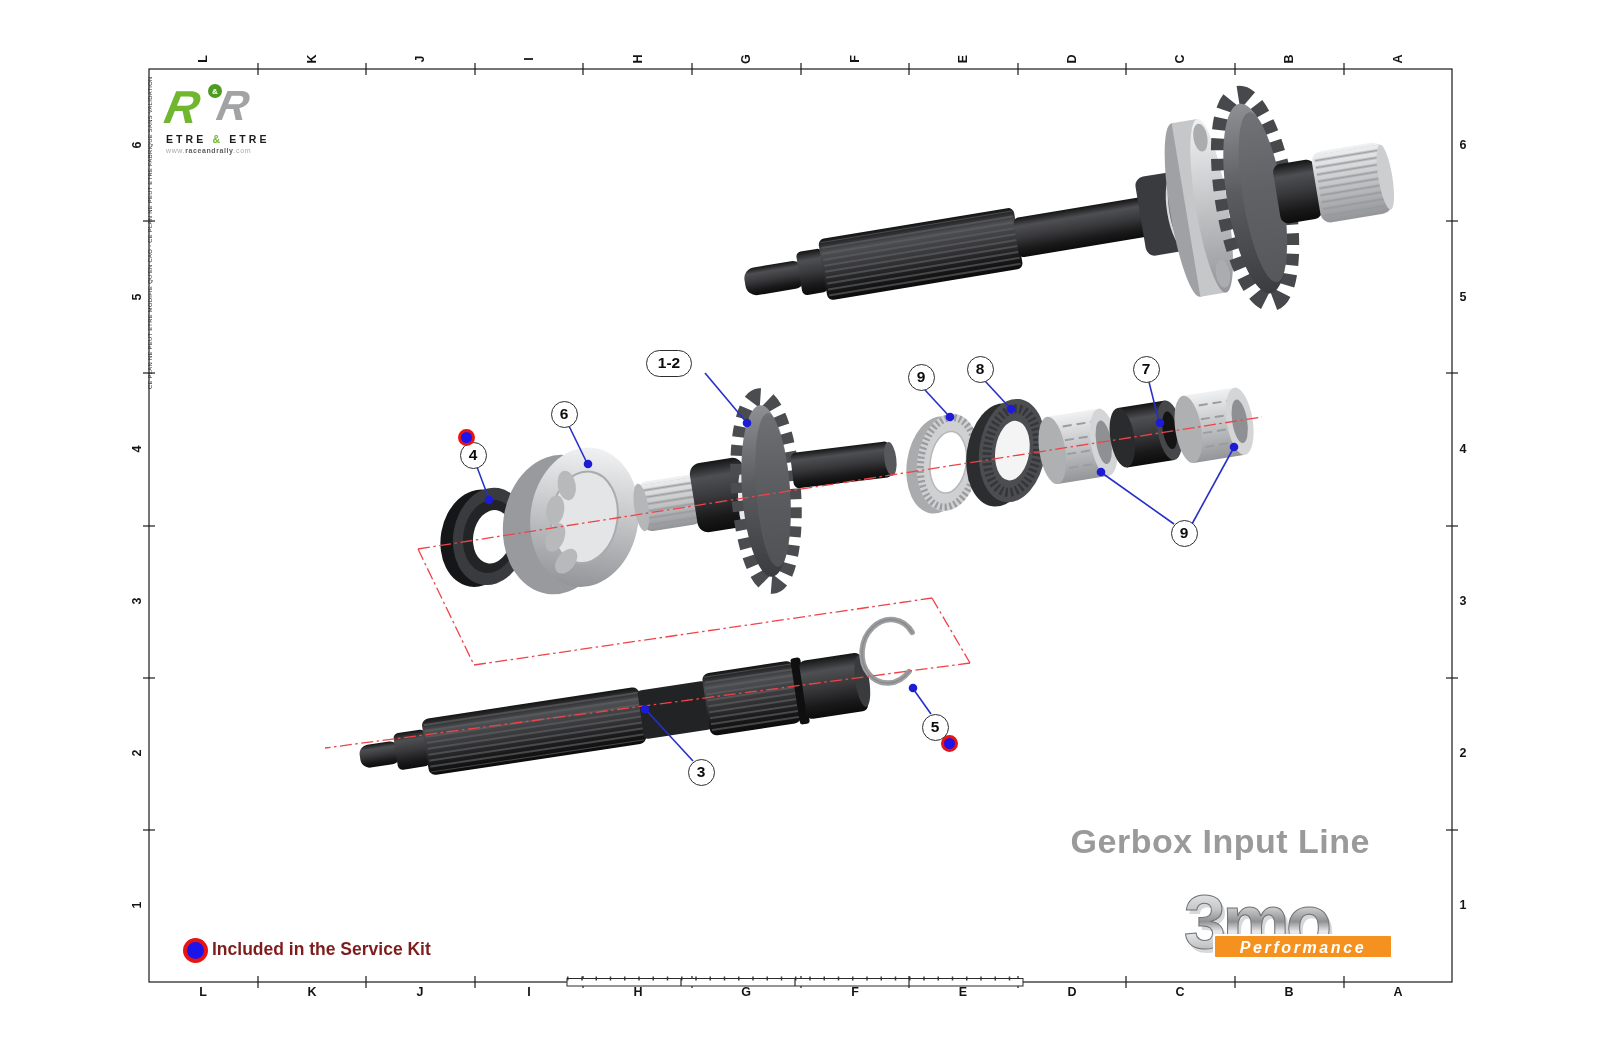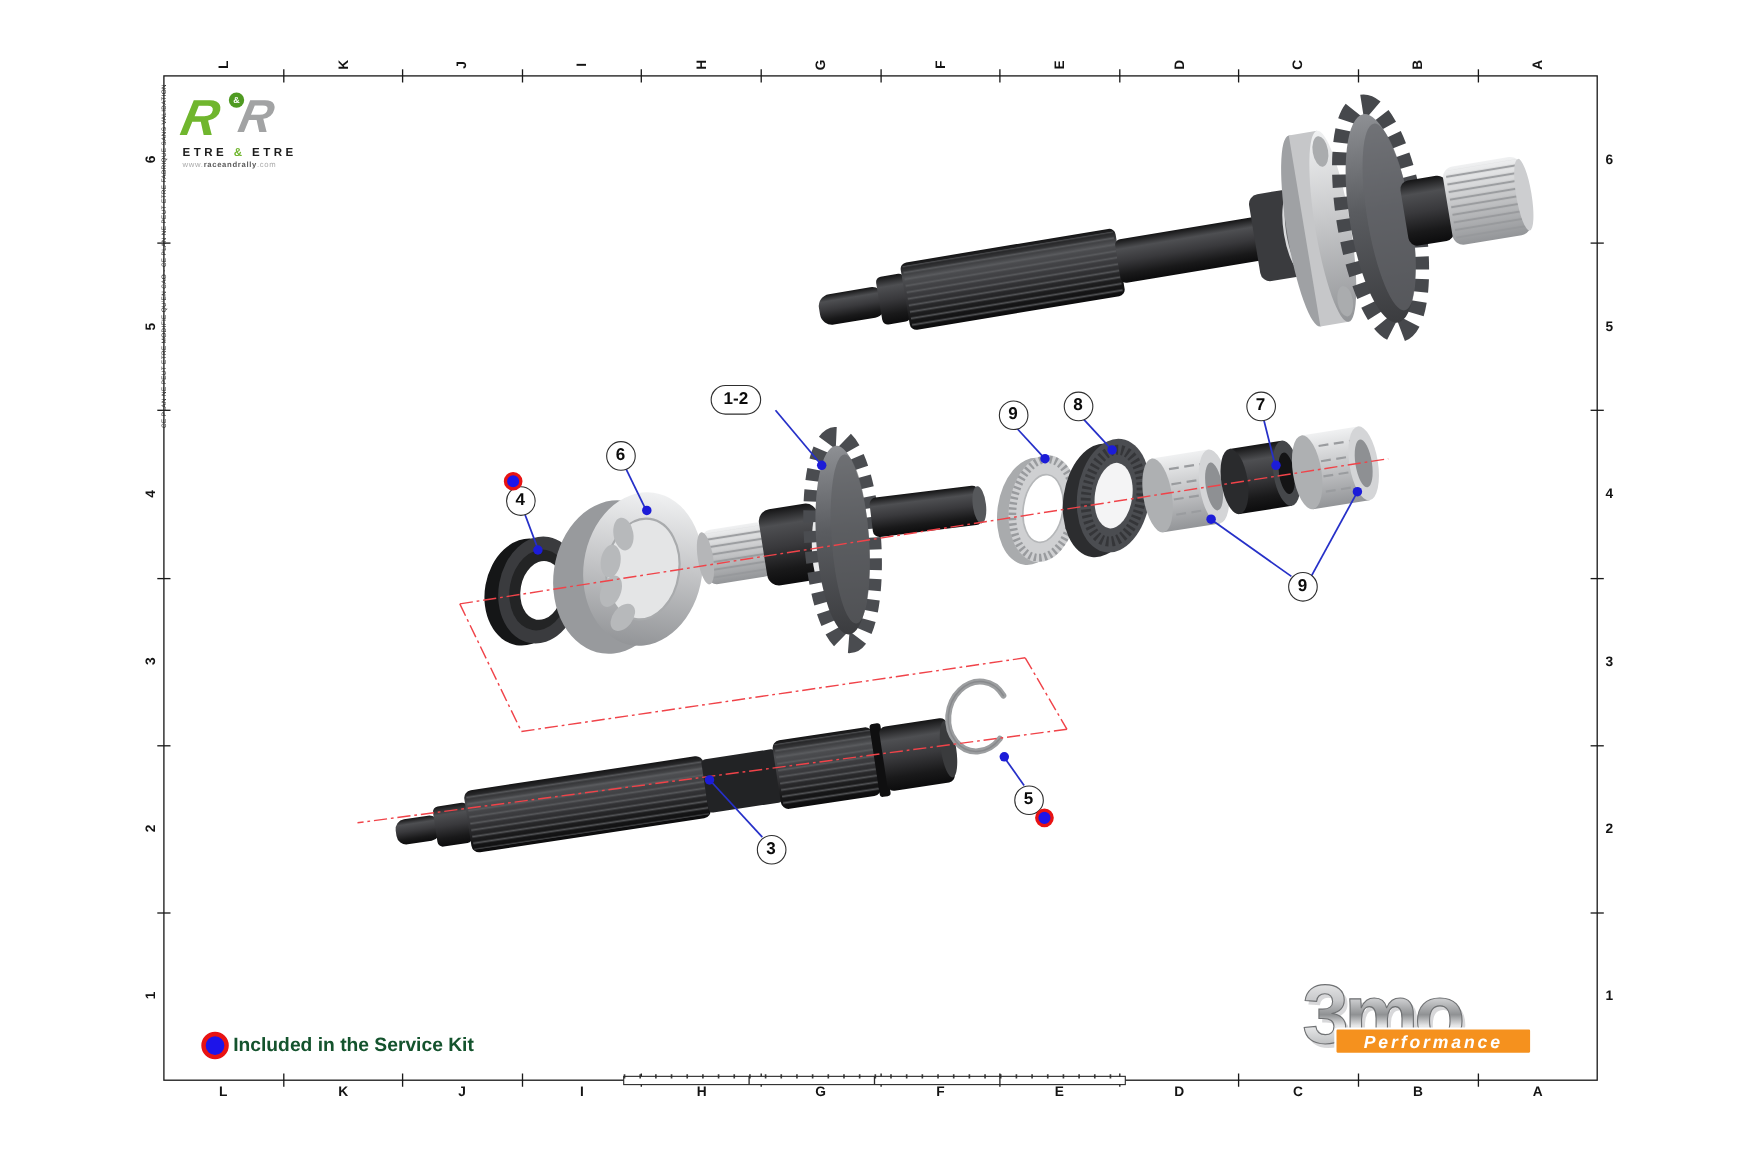--- a/index.html
+++ b/index.html
@@ -17,21 +17,21 @@
   
   .callout{position:absolute;background:#fff;border:1.7px solid #2e2e2e;border-radius:50%;
       display:flex;align-items:center;justify-content:center;box-sizing:border-box;
       font:700 15.5px "Liberation Sans",sans-serif;color:#0c0c0c;width:27px;height:27px;}
   .callout.wide{width:46px;height:27px;border-radius:14px;}
   
   .marker{position:absolute;box-sizing:border-box;border-radius:50%;
       background:#1d14ea;border:3.5px solid #e81313;width:17px;height:17px;}
   .marker.big{width:25px;height:25px;border:4.5px solid #e81313;}
   .legend-text{position:absolute;left:212px;top:939px;font:700 17.5px "Liberation Sans",sans-serif;
-      color:#14532d;}
+      color:#7f1d1d;}
   .sheet-title{position:absolute;left:998px;top:822px;width:372px;text-align:right;
       font:700 34px "Liberation Sans",sans-serif;color:#9a9a9a;letter-spacing:.5px;}
   
   .rr{position:absolute;left:166px;top:80px;width:130px;}
   .rr-mark{position:relative;height:50px;}
   .rr-r1{position:absolute;left:0;top:0;font:900 italic 46px "Liberation Sans",sans-serif;
       color:#70b62e;transform:skewX(-12deg);}
   .rr-r2{position:absolute;left:52px;top:2px;font:900 italic 42px "Liberation Sans",sans-serif;
       color:#a2a3a4;transform:skewX(-12deg);}
   .rr-badge{position:absolute;left:42px;top:4px;width:14px;height:14px;border-radius:50%;
@@ -360,14 +360,15 @@
 <div class="callout" style="left:966.5px;top:355.5px">8</div>
 <div class="callout" style="left:1170.5px;top:519.5px">9</div>
 <div class="callout" style="left:907.5px;top:363.5px">9</div>
 
 <div class="marker" style="left:457.5px;top:428.5px"></div>
 <div class="marker" style="left:940.5px;top:734.5px"></div>
 
 <div class="marker big" style="left:183px;top:938px"></div>
 <div class="legend-text">Included in the Service Kit</div>
 
+<div class="sheet-title">Gerbox Input Line</div>
 
 </div>
 
 </body></html>

